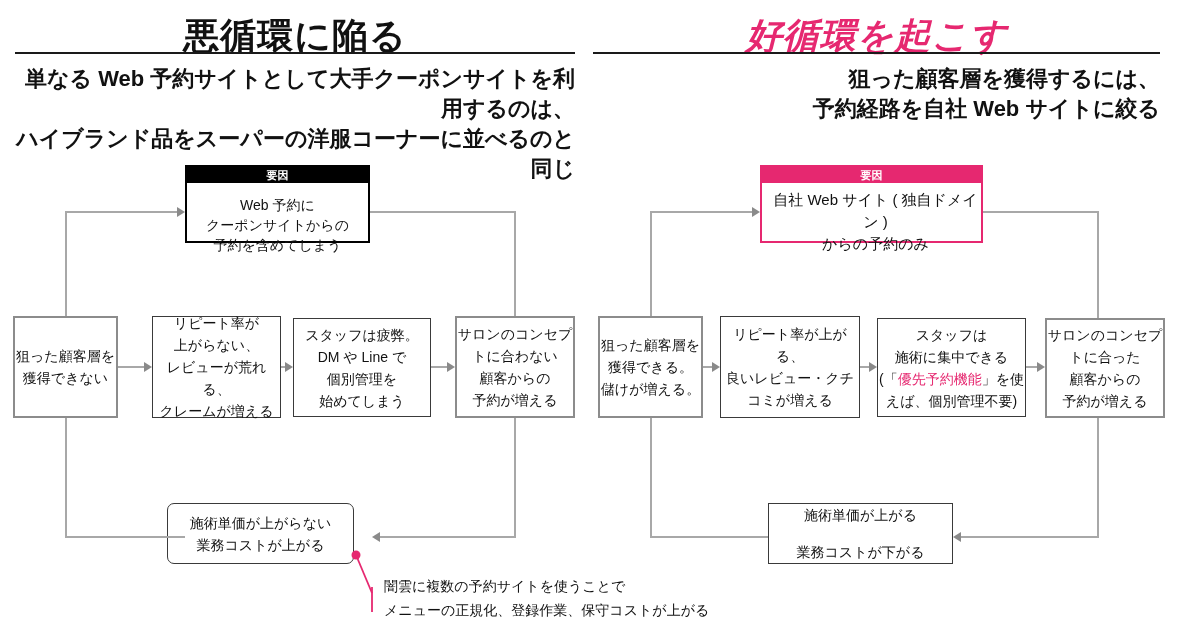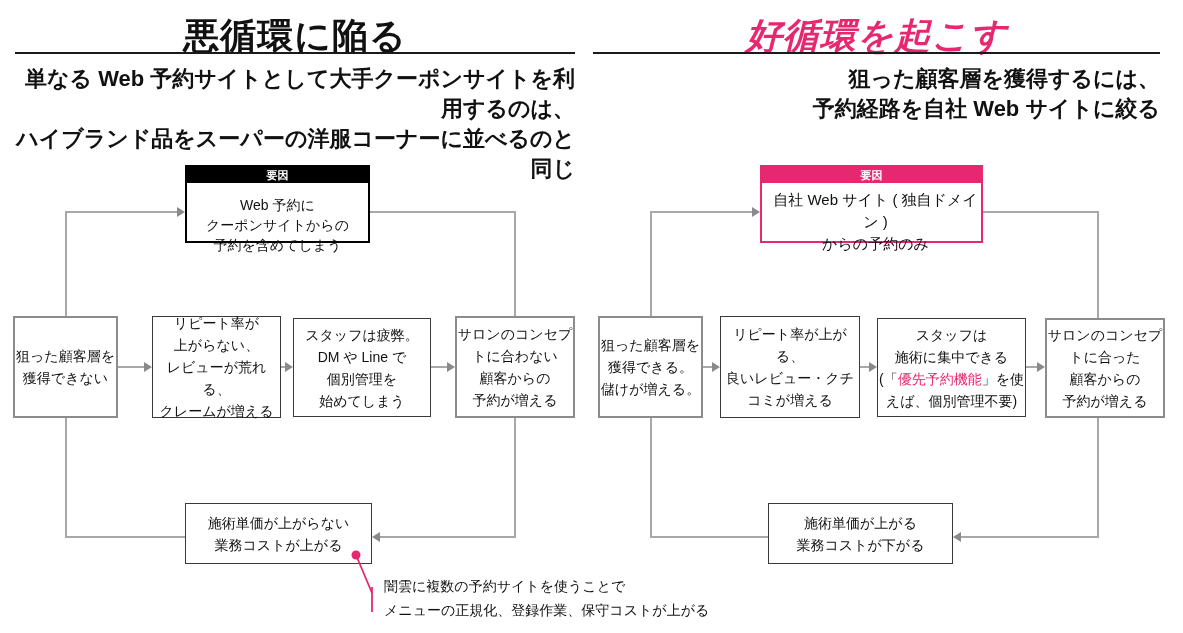--- a/index.html
+++ b/index.html
@@ -74,21 +74,21 @@
       <div>上がらない、</div>
       <div>レビューが荒れる、</div>
       <div>クレームが増える</div>
     </div>
   <div class="node strong" style="left:455px;top:316px;width:120px;height:102px;">
       <div>サロンのコンセプ</div>
       <div>トに合わない</div>
       <div>顧客からの</div>
       <div>予約が増える</div>
     </div>
-  <div class="node thin" style="left:185px;top:503px;width:187px;height:61px;">
+  <div class="node thin" style="left:167px;top:503px;width:187px;height:61px;border-radius:7px;">
       <div>施術単価が上がらない</div>
       <div>業務コストが上がる</div>
     </div>
 
   <div class="conn-v" style="left:65px;top:212px;height:104px;"></div>
   <div class="conn-h" style="left:65px;top:211px;width:112px;"></div>
   <div class="arr-r" style="left:177px;top:207px;"></div>
   <div class="conn-h" style="left:370px;top:211px;width:146px;"></div>
   <div class="conn-v" style="left:514px;top:212px;height:104px;"></div>
   <div class="conn-h" style="left:118px;top:366px;width:26px;"></div>
@@ -145,21 +145,21 @@
     <div><span>(「</span><span class="hl">優先予約機能</span><span>」を使</span></div>
     <div>えば、個別管理不要)</div>
   </div>
 
   <div class="node strong" style="left:1045px;top:318px;width:120px;height:100px;">
       <div>サロンのコンセプ</div>
       <div>トに合った</div>
       <div>顧客からの</div>
       <div>予約が増える</div>
     </div>
-  <div class="node thin" style="left:768px;top:503px;width:185px;height:61px;">
+  <div class="node thin" style="left:768px;top:503px;width:185px;height:61px;justify-content:space-between;">
       <div>施術単価が上がる</div>
       <div>業務コストが下がる</div>
     </div>
 
   <div class="conn-v" style="left:650px;top:212px;height:104px;"></div>
   <div class="conn-h" style="left:650px;top:211px;width:102px;"></div>
   <div class="arr-r" style="left:752px;top:207px;"></div>
   <div class="conn-h" style="left:983px;top:211px;width:116px;"></div>
   <div class="conn-v" style="left:1097px;top:212px;height:106px;"></div>
   <div class="conn-h" style="left:703px;top:366px;width:9px;"></div>

